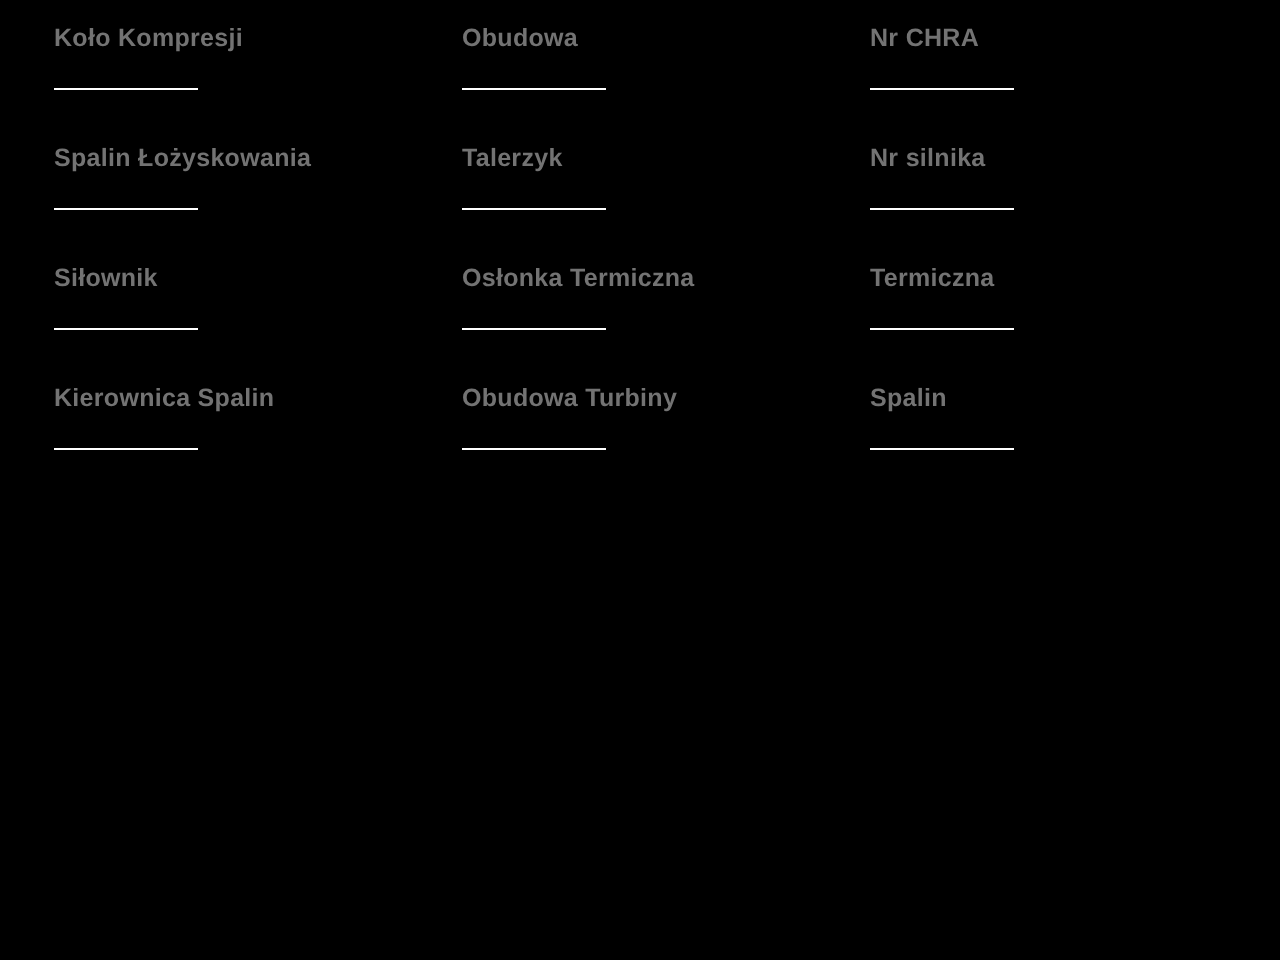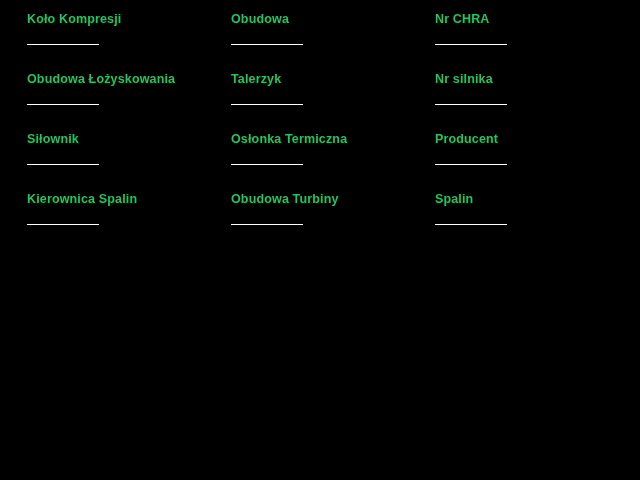--- a/index.html
+++ b/index.html
@@ -30,21 +30,21 @@
     grid-template-columns: 204px 204px 204px;
     grid-auto-rows: 60px;
     column-gap: 0px;
     row-gap: 0px;
     padding-left: 27px;
   }
   .field {
     position: relative;
   }
   .field-label {
-    color: #22c55e;
+    color: #737373;
     font-size: 12.5px;
     font-weight: bold;
     line-height: 14px;
     letter-spacing: 0.15px;
     white-space: nowrap;
   }
   .field-rule {
     margin-top: 18px;
     width: 72px;
     height: 0;
@@ -66,21 +66,21 @@
       <div class="field-label">Obudowa</div>
       <div class="field-rule"></div>
     </div>
 
     <div class="field">
       <div class="field-label">Nr CHRA</div>
       <div class="field-rule"></div>
     </div>
 
     <div class="field">
-      <div class="field-label">Obudowa Łożyskowania</div>
+      <div class="field-label">Spalin Łożyskowania</div>
       <div class="field-rule"></div>
     </div>
 
     <div class="field">
       <div class="field-label">Talerzyk</div>
       <div class="field-rule"></div>
     </div>
 
     <div class="field">
       <div class="field-label">Nr silnika</div>
@@ -91,21 +91,21 @@
       <div class="field-label">Siłownik</div>
       <div class="field-rule"></div>
     </div>
 
     <div class="field">
       <div class="field-label">Osłonka Termiczna</div>
       <div class="field-rule"></div>
     </div>
 
     <div class="field">
-      <div class="field-label">Producent</div>
+      <div class="field-label">Termiczna</div>
       <div class="field-rule"></div>
     </div>
 
     <div class="field">
       <div class="field-label">Kierownica Spalin</div>
       <div class="field-rule"></div>
     </div>
 
     <div class="field">
       <div class="field-label">Obudowa Turbiny</div>

